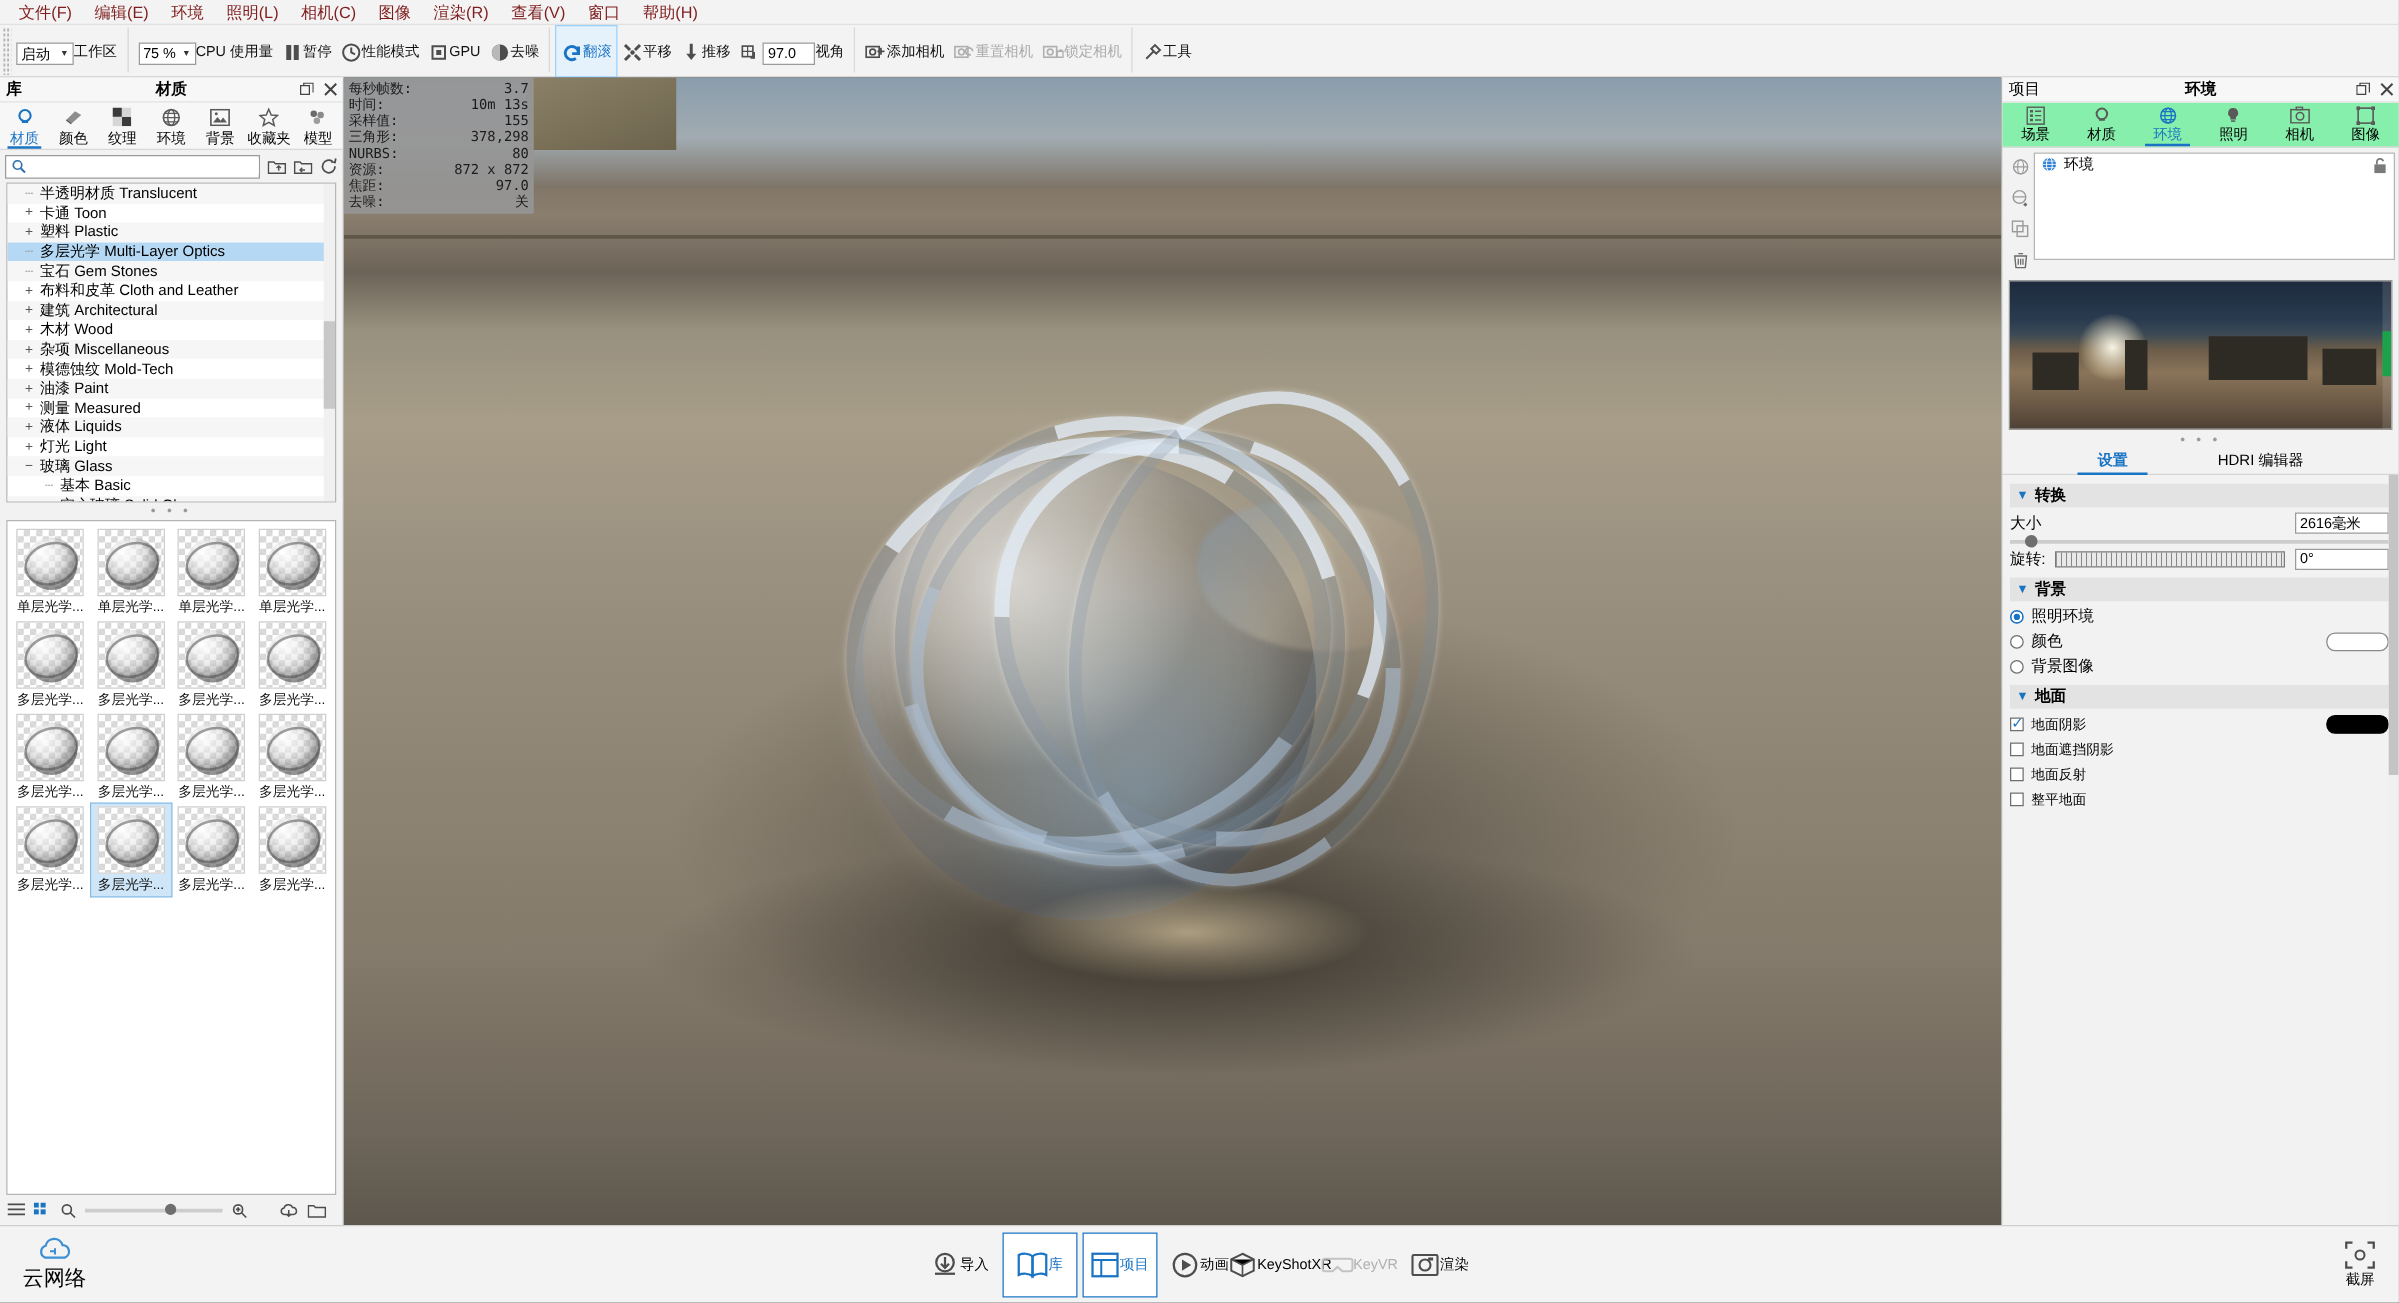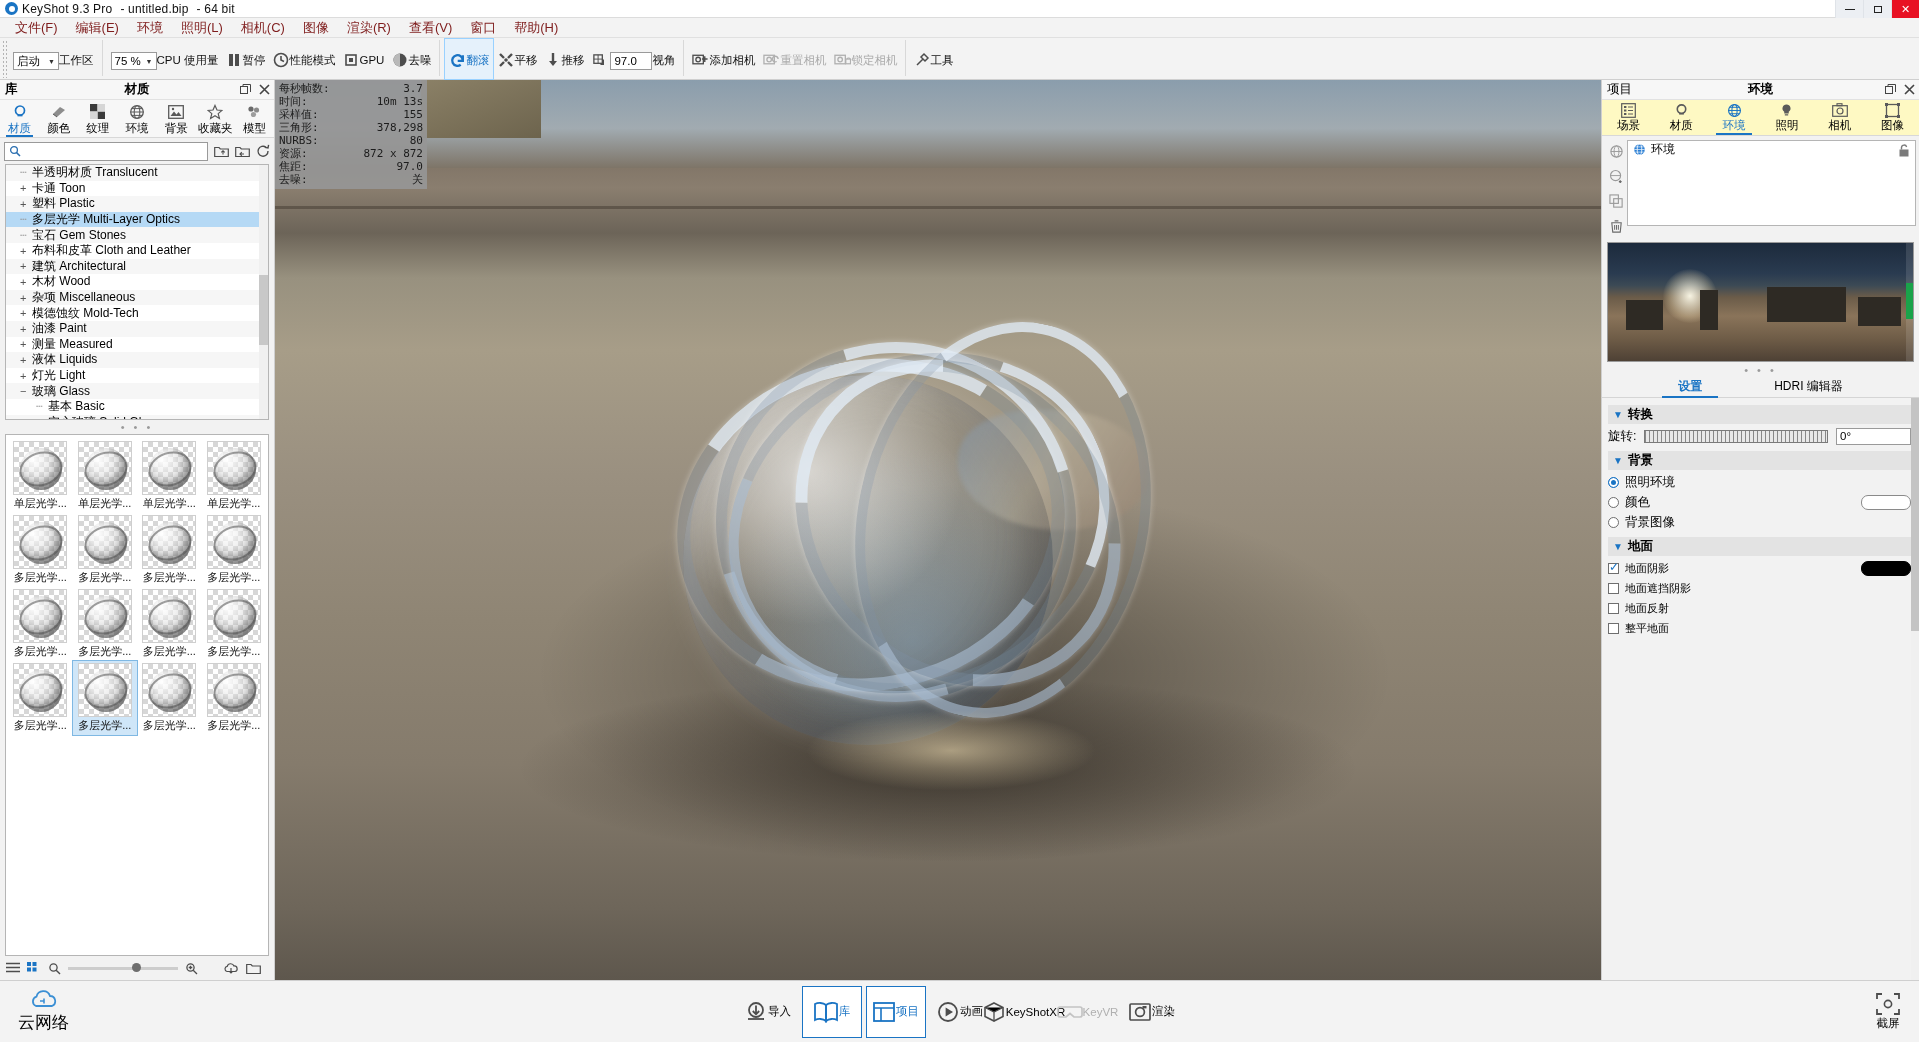--- a/index.html
+++ b/index.html
@@ -161,21 +161,21 @@
   .hudrow .v{ white-space:nowrap; }
 
   
   .projpanel{ width:318px; flex:0 0 318px; background:#f2f2f2; border-left:1px solid #cfcfcf;
     display:flex; flex-direction:column;}
   .pj-head { height:20px; display:flex; align-items:center; position:relative;
     background:#f7f7f7; border-bottom:1px solid #e2e2e2;}
   .pj-head .left{ font-size:12.5px; padding-left:5px;}
   .pj-head .center{ position:absolute; left:0; right:0; text-align:center; font-size:12.5px; font-weight:bold;}
   .pj-head .right{ position:absolute; right:4px; display:flex; gap:8px;}
-  .pj-tabs{ display:flex; height:36px; background:#fef9c3; border-bottom:1px solid #d8d8d8;}
+  .pj-tabs{ display:flex; height:36px; background:#86efac; border-bottom:1px solid #d8d8d8;}
   .pj-tab{ flex:1; display:flex; flex-direction:column; align-items:center; justify-content:center;
     font-size:11.5px; position:relative;}
   .pj-tab .ico{ height:16px; display:flex; align-items:center;}
   .pj-tab.active{ color:#1a74c4;}
   .pj-tab.active:after{content:"";position:absolute;bottom:0;left:8px;right:8px;height:2px;background:#1a74c4;}
   .pj-body{ display:flex; padding:4px 3px 0 3px; }
   .pj-side{ width:22px; display:flex; flex-direction:column; align-items:center; gap:10px; padding-top:4px;}
   .pj-list{ flex:1; border:1px solid #b5b5b5; background:#fff; height:86px; position:relative;}
   .pj-item{ height:17px; display:flex; align-items:center; gap:5px; padding-left:5px; font-size:12px;}
   .lock{ position:absolute; right:5px; top:3px; }
@@ -230,35 +230,20 @@
   .bb-item.dim{ color:#b0b0b0;}
   .bb-right{ position:absolute; right:18px; display:flex; flex-direction:column; align-items:center;
     font-size:11.5px;}
   svg { display:block; }
 </style>
 </head>
 <body>
 
 <div class="app">
 
-  <div class="titlebar">
-    <div class="tb-icon"></div>
-    <span class="tb-title">KeyShot 9.3 Pro</span>
-    <span class="tb-title" style="margin-left:8px">- untitled.bip</span>
-    <span class="tb-title" style="margin-left:8px">- 64 bit</span>
-    <div class="tb-btns">
-      <div class="tb-btn">
-          <i class="bar"></i>
-        </div>
-      <div class="tb-btn">
-          <i class="sq"></i>
-        </div>
-      <div class="tb-btn close">✕</div>
-    </div>
-  </div>
 
   <div class="menubar">
     <span>文件(F)</span>
     <span>编辑(E)</span>
     <span>环境</span>
     <span>照明(L)</span>
     <span>相机(C)</span>
     <span>图像</span>
     <span>渲染(R)</span>
     <span>查看(V)</span>
@@ -989,20 +974,29 @@
 
       <div class="scrollpane">
         <div class="prop-clip">
 
 
           <div class="secthead">
             <span class="caret">▼</span>
             <span>转换</span>
           </div>
 
+          <div>
+            <div class="label-line">
+              <span class="lab">大小</span>
+              <span class="vfield">2616毫米</span>
+            </div>
+            <div class="track">
+                <span class="knob" style="left:4%"></span>
+              </div>
+          </div>
 
 
           <div class="label-line" style="margin-top:2px">
             <span class="lab">旋转:</span>
             <span class="knurl"></span>
             <span class="vfield">0°</span>
           </div>
 
           <div class="secthead">
             <span class="caret">▼</span>

